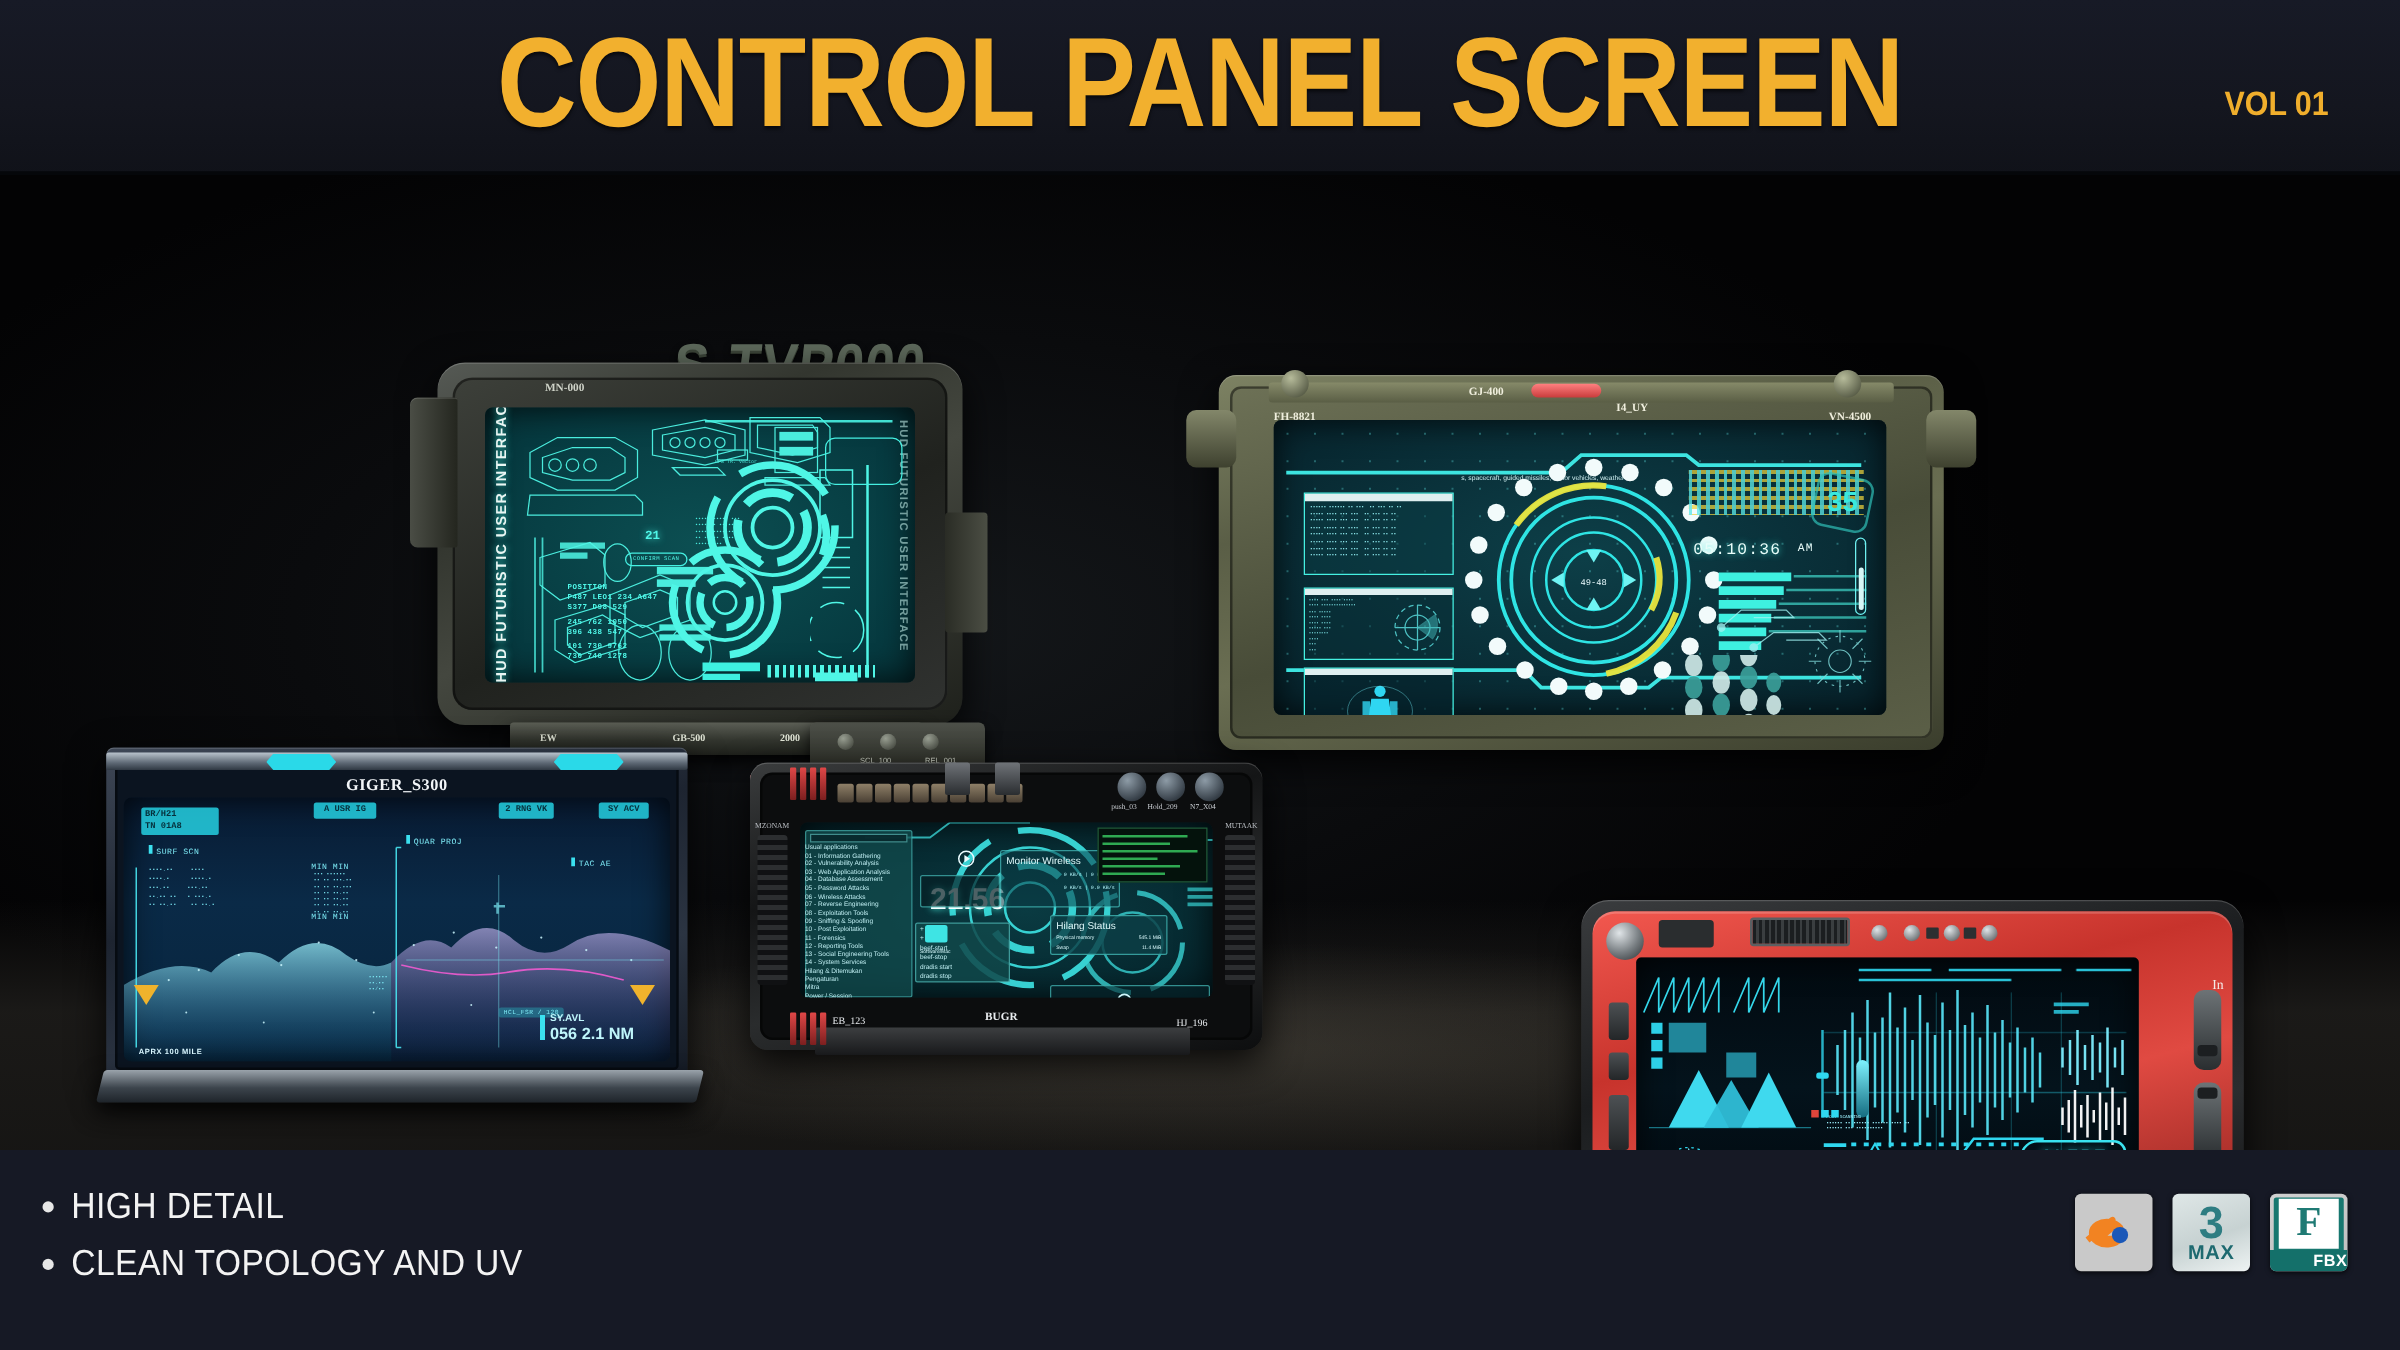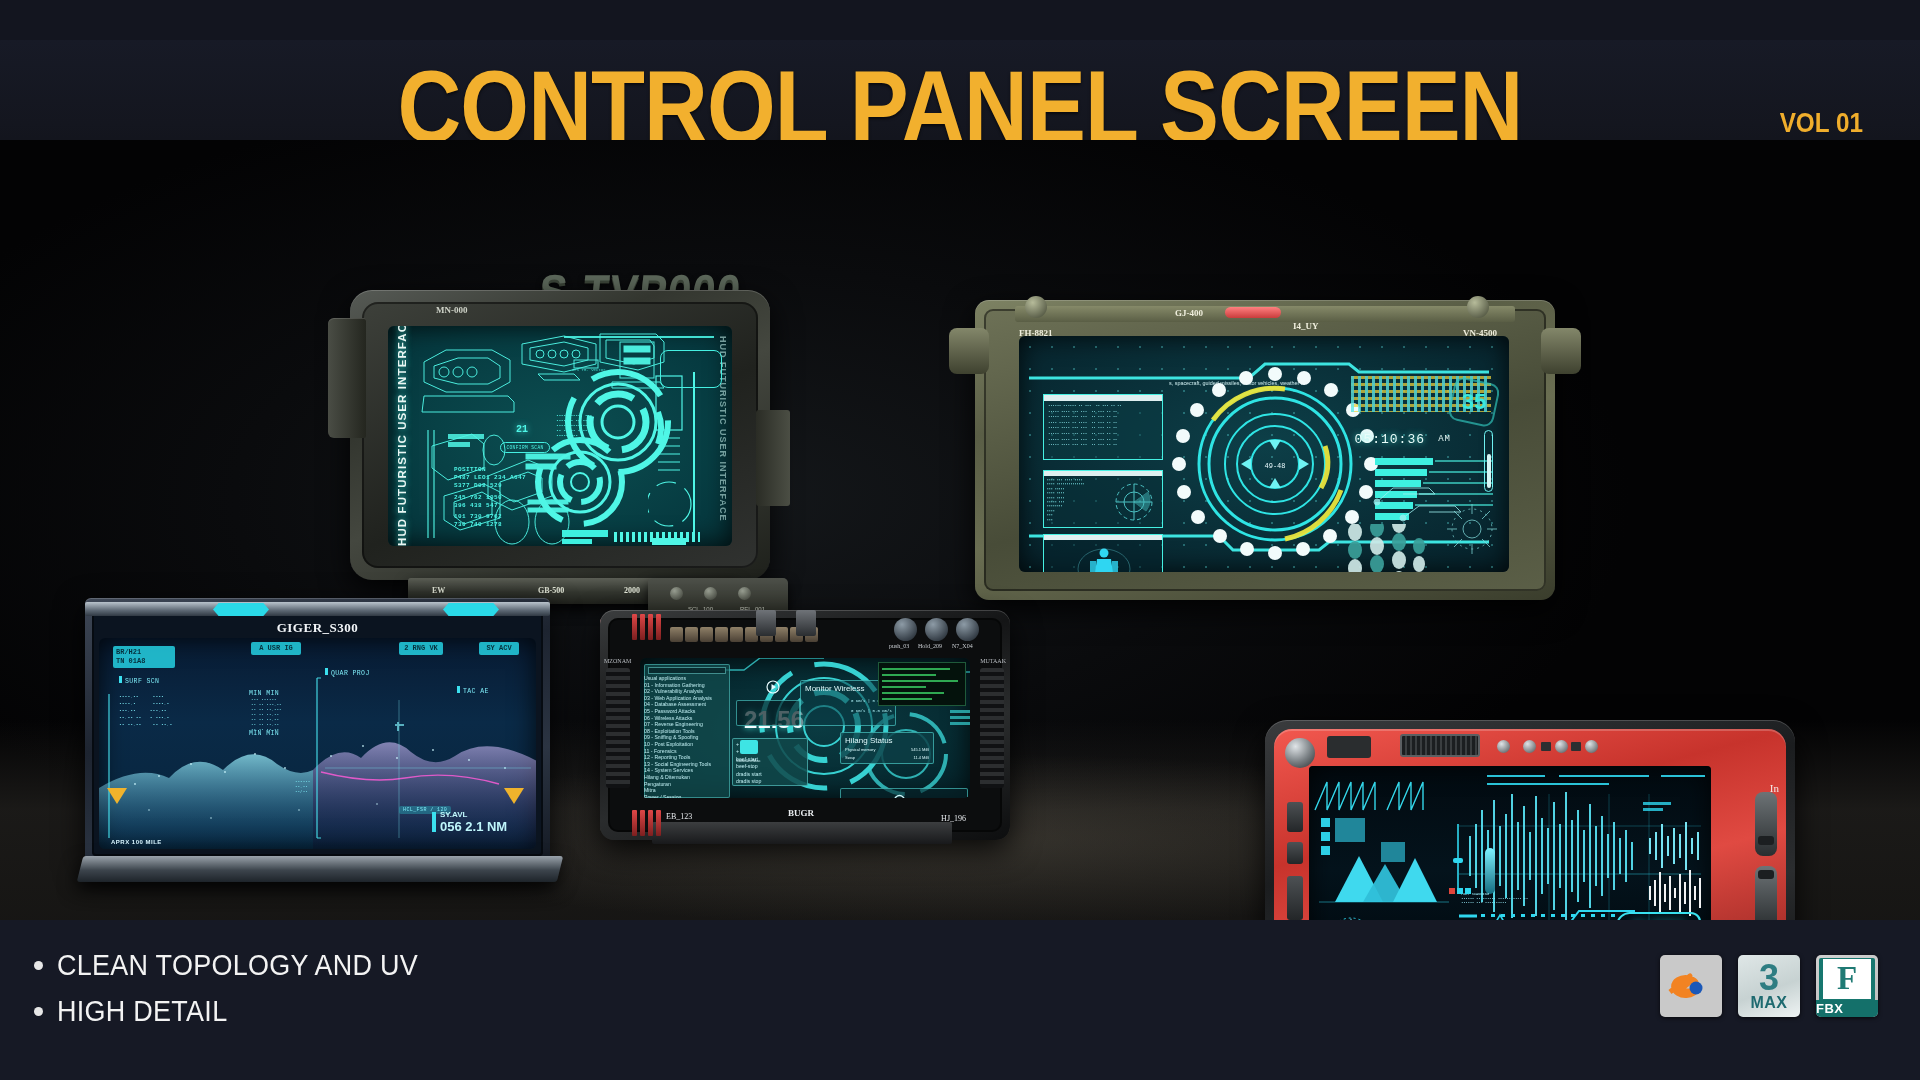--- a/index.html
+++ b/index.html
@@ -6,21 +6,20 @@
   html,body { width:1920px; height:1080px; overflow:hidden; background:#000; }
   body { font-family:"Liberation Sans", sans-serif; }
 
   #root { position:relative; width:1920px; height:1080px; background:#13151f; }
 
   
   .header {
     position:absolute; left:0; top:0; width:1920px; height:140px;
     background:linear-gradient(180deg,#171a26 0%, #14161f 60%, #101219 100%);
     overflow:hidden;
-    margin-top:40px;
   }
   .header::after{
     content:""; position:absolute; left:0; right:0; bottom:0; height:3px;
     background:#05070a;
   }
   .header-title {
     position:absolute; left:0; top:12px; width:1920px; text-align:center;
     font-family:"Liberation Sans", sans-serif;
     font-size:96px; font-weight:bold; letter-spacing:-1px;
     color:#f2b02e; line-height:110px;
@@ -69,21 +68,21 @@
   .logo-tile { width:62px; height:62px; border-radius:5px; position:relative; overflow:hidden;
     box-shadow:0 1px 4px rgba(0,0,0,.7); }
   .logo-blender { background:#c9c9c9; }
   .logo-max { background:linear-gradient(160deg,#dfe7e7,#c7d2d2 55%,#eef3f3); }
   .logo-fbx { background:linear-gradient(160deg,#d0d0d0,#bdbdbd); }
   .max-3 { position:absolute; left:0; right:0; top:2px; text-align:center; font-size:36px; font-weight:bold; color:#2e7d82; font-family:"Liberation Sans",sans-serif; }
   .max-txt { position:absolute; left:0; right:0; bottom:5px; text-align:center; font-size:16px; font-weight:bold; color:#1e6a70; letter-spacing:.5px; }
   .fbx-card { position:absolute; left:7px; top:4px; width:48px; height:40px; background:#fff; }
   .fbx-f { position:absolute; left:0; right:0; top:1px; text-align:center; font-size:33px; font-weight:bold; color:#1f7a74; font-family:"Liberation Serif",serif; }
   .fbx-bar { position:absolute; left:0; right:0; bottom:0; height:17px; background:#14706a; }
-  .fbx-txt { position:absolute; left:0; right:0; bottom:1px; text-align:left; font-size:13px; font-weight:bold; color:#fff; letter-spacing:.5px; }
+  .fbx-txt { position:absolute; left:0; right:0; bottom:1px; text-align:right; font-size:13px; font-weight:bold; color:#fff; letter-spacing:.5px; }
   .blender-mark { position:absolute; left:50%; top:50%; transform:translate(-50%,-50%); }
 
   
   .panel { position:absolute; }
   .bezel {
     position:absolute; inset:0; border-radius:16px;
     background:linear-gradient(150deg,#4a4d4a 0%, #2d302e 28%, #383b38 55%, #202321 100%);
     box-shadow: inset 0 1px 0 rgba(255,255,255,.18), 0 10px 30px rgba(0,0,0,.85);
   }
   .bezel-inner {
@@ -1014,25 +1013,25 @@
       </div>
 
     </div>
 
   </div>
 
   <div class="footer">
     <div class="feature-list" id="feature-list">
         <div class="feature-row">
           <div class="feature-dot"></div>
-          <div class="feature-label">CLEAN  TOPOLOGY AND UV</div>
+          <div class="feature-label">HIGH DETAIL</div>
         </div>
         <div class="feature-row">
           <div class="feature-dot"></div>
-          <div class="feature-label">HIGH DETAIL</div>
+          <div class="feature-label">CLEAN  TOPOLOGY AND UV</div>
         </div>
       </div>
 
     <div class="logos">
       <div class="logo-tile logo-blender">
         <svg class="blender-mark" width="50" height="40" viewBox="0 0 50 40">
           <path d="M4 26 L24 10 L24 16 L13 25 L30 25 A12 9 0 1 1 30 16 L24 16" fill="none" stroke="#f28322" stroke-width="5" stroke-linejoin="round"></path>
           <circle cx="30" cy="22" r="6.5" fill="#1b58b8"></circle>
         </svg>
       </div>

